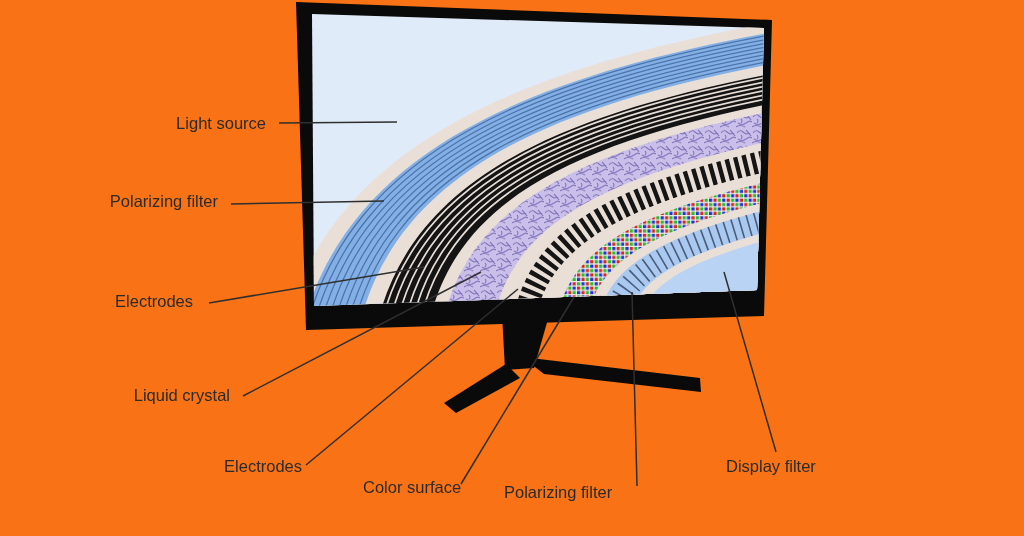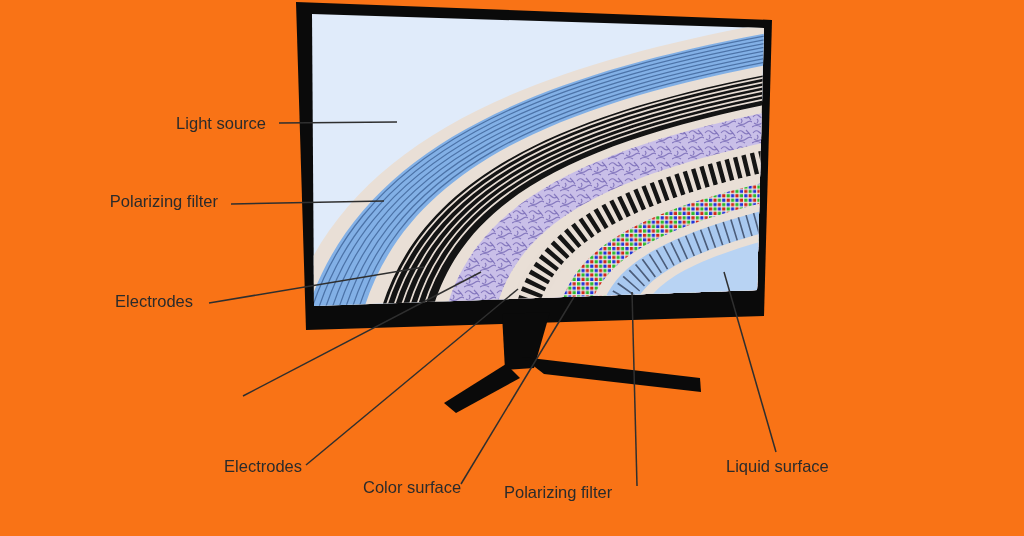--- a/index.html
+++ b/index.html
@@ -99,17 +99,18 @@
         <line x1="306" y1="465" x2="518" y2="289" stroke="#2f2f2f" stroke-width="1.5"></line>
         <line x1="461" y1="484" x2="574" y2="297" stroke="#2f2f2f" stroke-width="1.5"></line>
         <line x1="637" y1="486" x2="632" y2="292" stroke="#2f2f2f" stroke-width="1.5"></line>
         <line x1="776" y1="452" x2="724" y2="272" stroke="#2f2f2f" stroke-width="1.5"></line>
       </g>
   </svg>
 
   <div class="lbl r lbl-light-source">Light source</div>
   <div class="lbl r lbl-polarizing-1">Polarizing filter</div>
   <div class="lbl r lbl-electrodes-1">Electrodes</div>
+  <div class="lbl r lbl-liquid-crystal">Liquid crystal</div>
   <div class="lbl r lbl-electrodes-2">Electrodes</div>
   <div class="lbl lbl-color-filter">Color surface</div>
   <div class="lbl lbl-polarizing-2">Polarizing filter</div>
-  <div class="lbl lbl-display-surface">Liquid surface</div>
+  <div class="lbl lbl-display-surface">Display filter</div>
 </div>
 
 </body></html>

